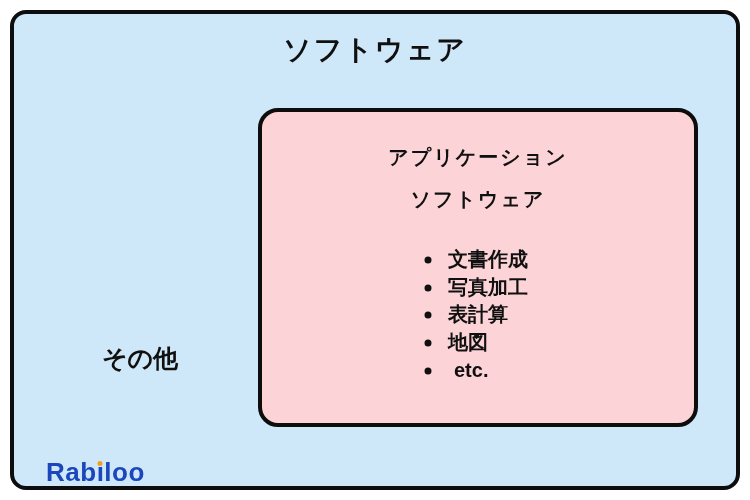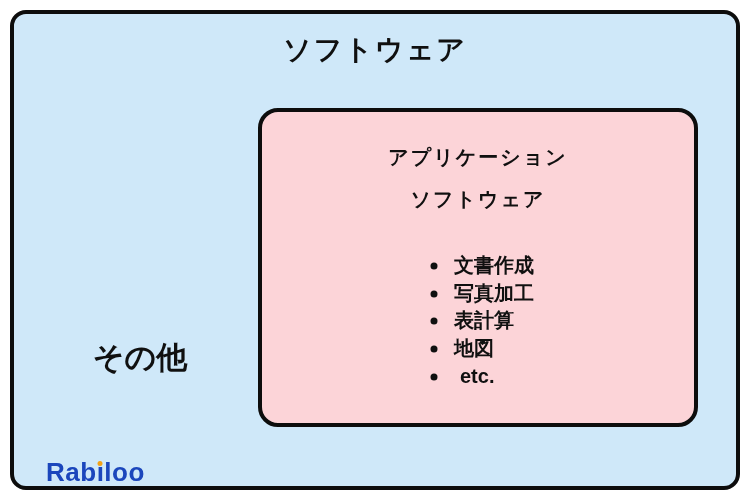--- a/index.html
+++ b/index.html
@@ -58,21 +58,21 @@
     font-weight: 700;
     letter-spacing: 1px;
   }
   
   .other-label {
     position: absolute;
     left: 40px;
     top: 326px;
     width: 172px;
     text-align: center;
-    font-size: 31px;
+    font-size: 25px;
     font-weight: 700;
     line-height: 36px;
   }
   
   .app-box {
     position: absolute;
     left: 244px;
     top: 94px;
     width: 432px;
     height: 311px;
@@ -88,21 +88,21 @@
     text-align: center;
     font-size: 20px;
     font-weight: 700;
     line-height: 42px;
     letter-spacing: 2px;
   }
   .app-list {
     position: absolute;
     left: 166px;
     top: 134px;
-    margin: 6px;
+    margin: 0;
     padding: 0;
     list-style: none;
   }
   .app-list li {
     position: relative;
     padding-left: 20px;
     font-size: 20px;
     font-weight: 700;
     line-height: 27.7px;
     white-space: nowrap;

